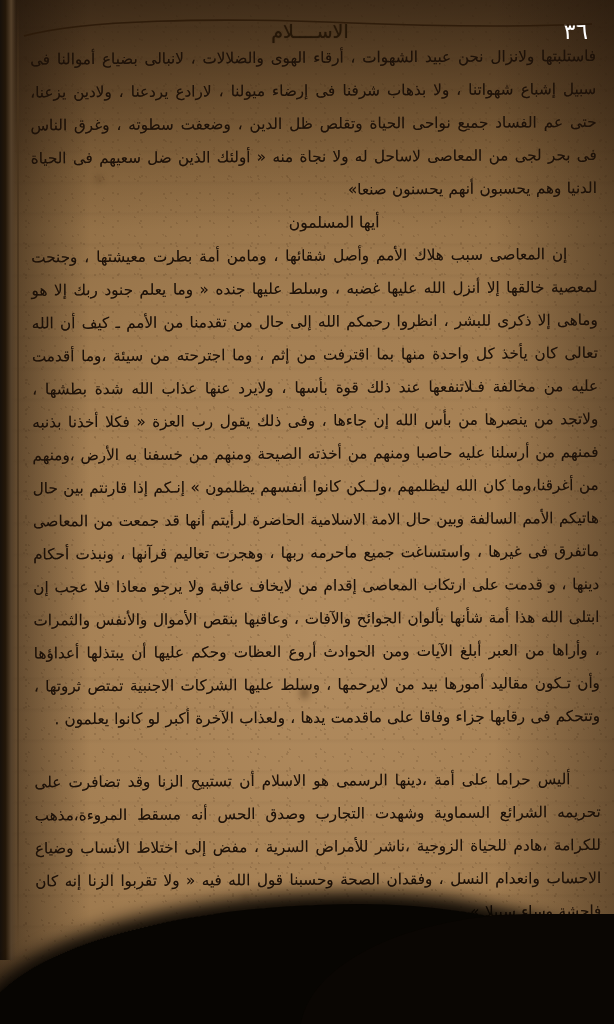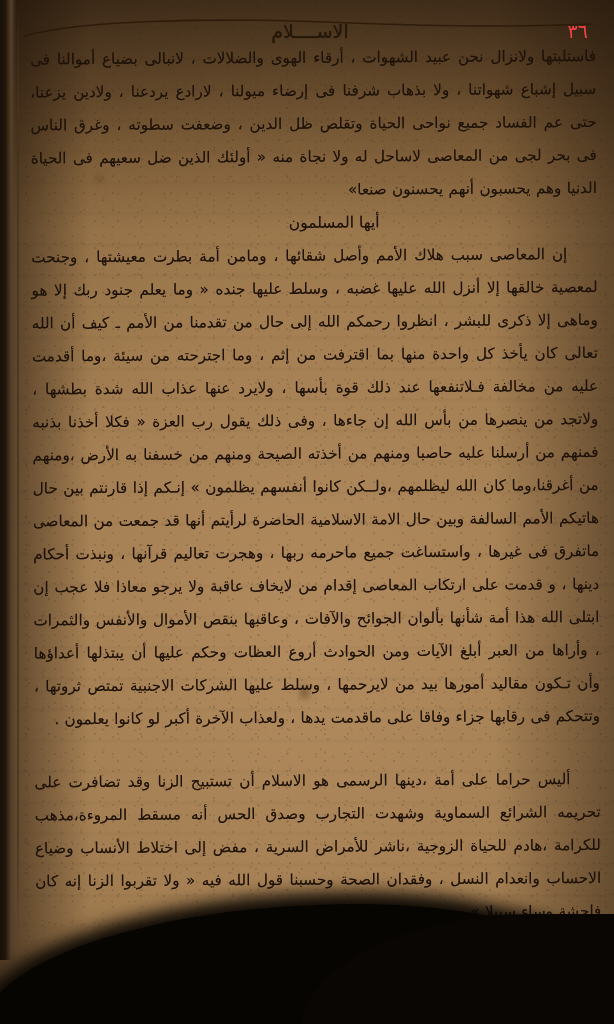--- a/index.html
+++ b/index.html
@@ -127,22 +127,22 @@
     left: 0; right: 0;
     text-align: center;
     font-size: 19px;
     letter-spacing: 0;
     color: #241607;
     text-shadow: 0 0 1px rgba(30,18,8,.6);
   }
   .head-folio {
     position: absolute;
     right: 6px;
-    font-size: 19px;
-    color: #ef4444;
+    font-size: 23px;
+    color: #ffffff;
   }
 
   
   .head-rule {
     position: absolute;
     left: 22px; top: 14px;
     width: 572px; height: 24px;
     pointer-events: none;
   }
   .head-rule path {

